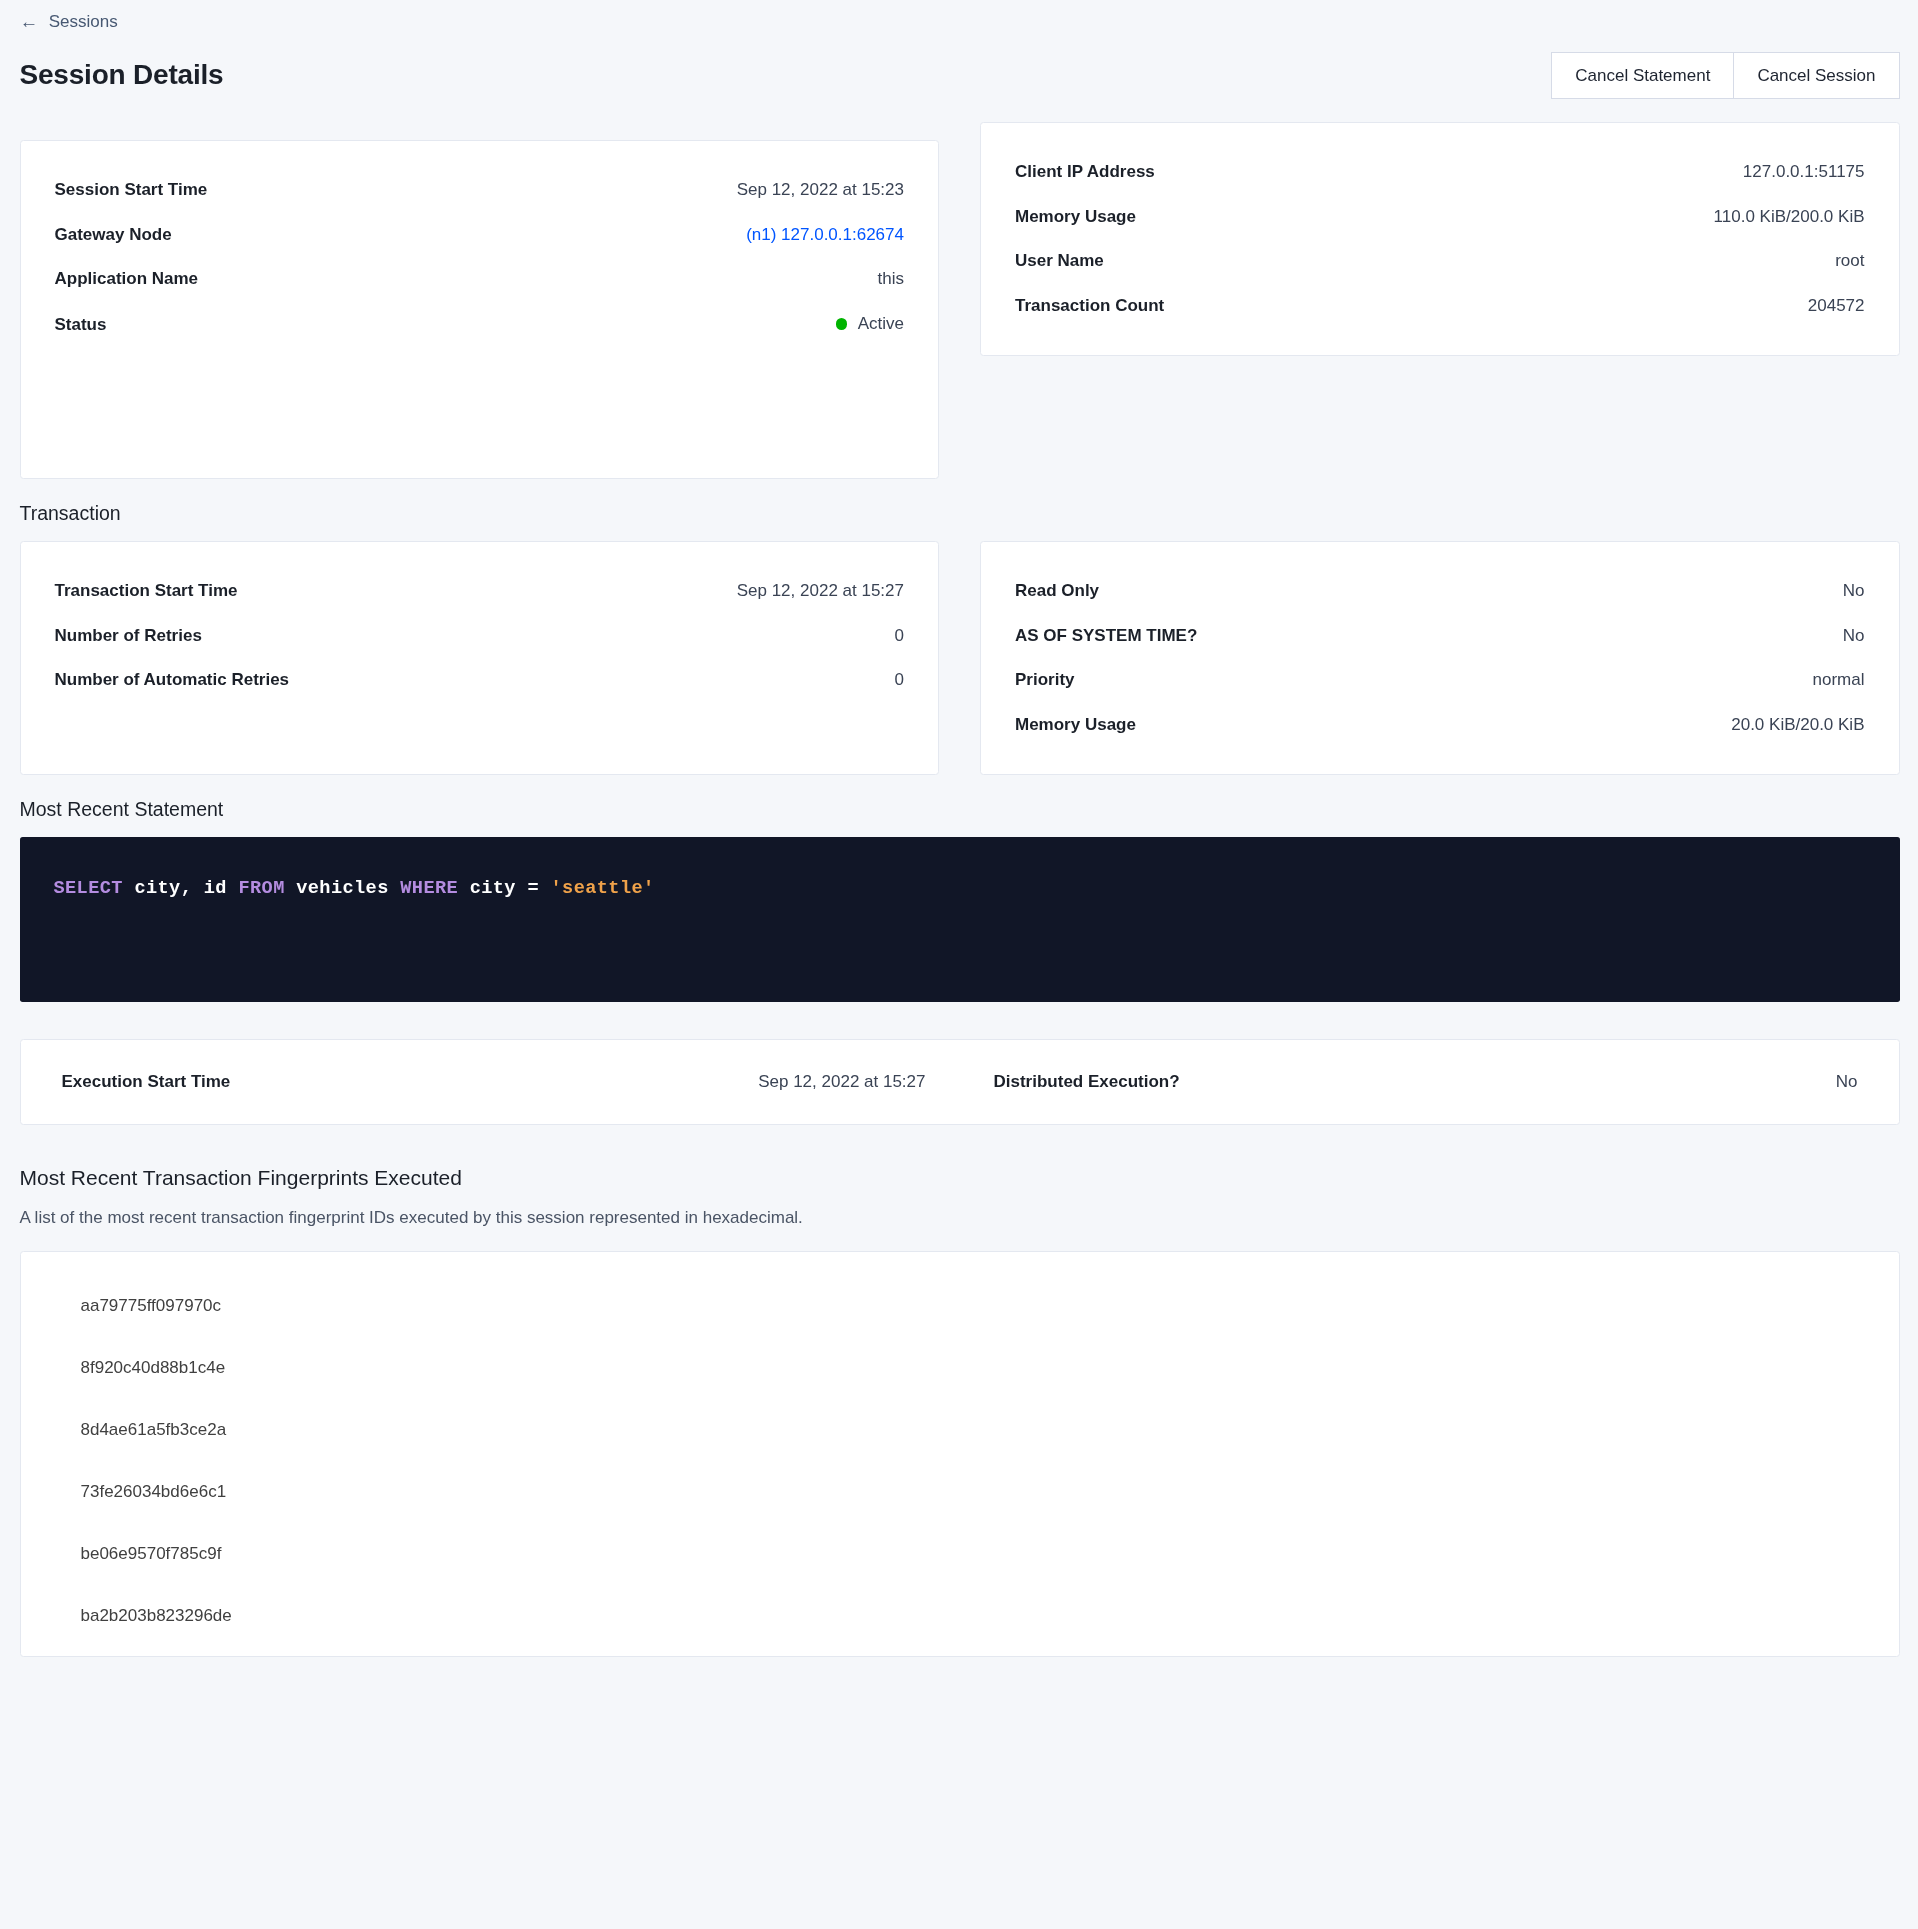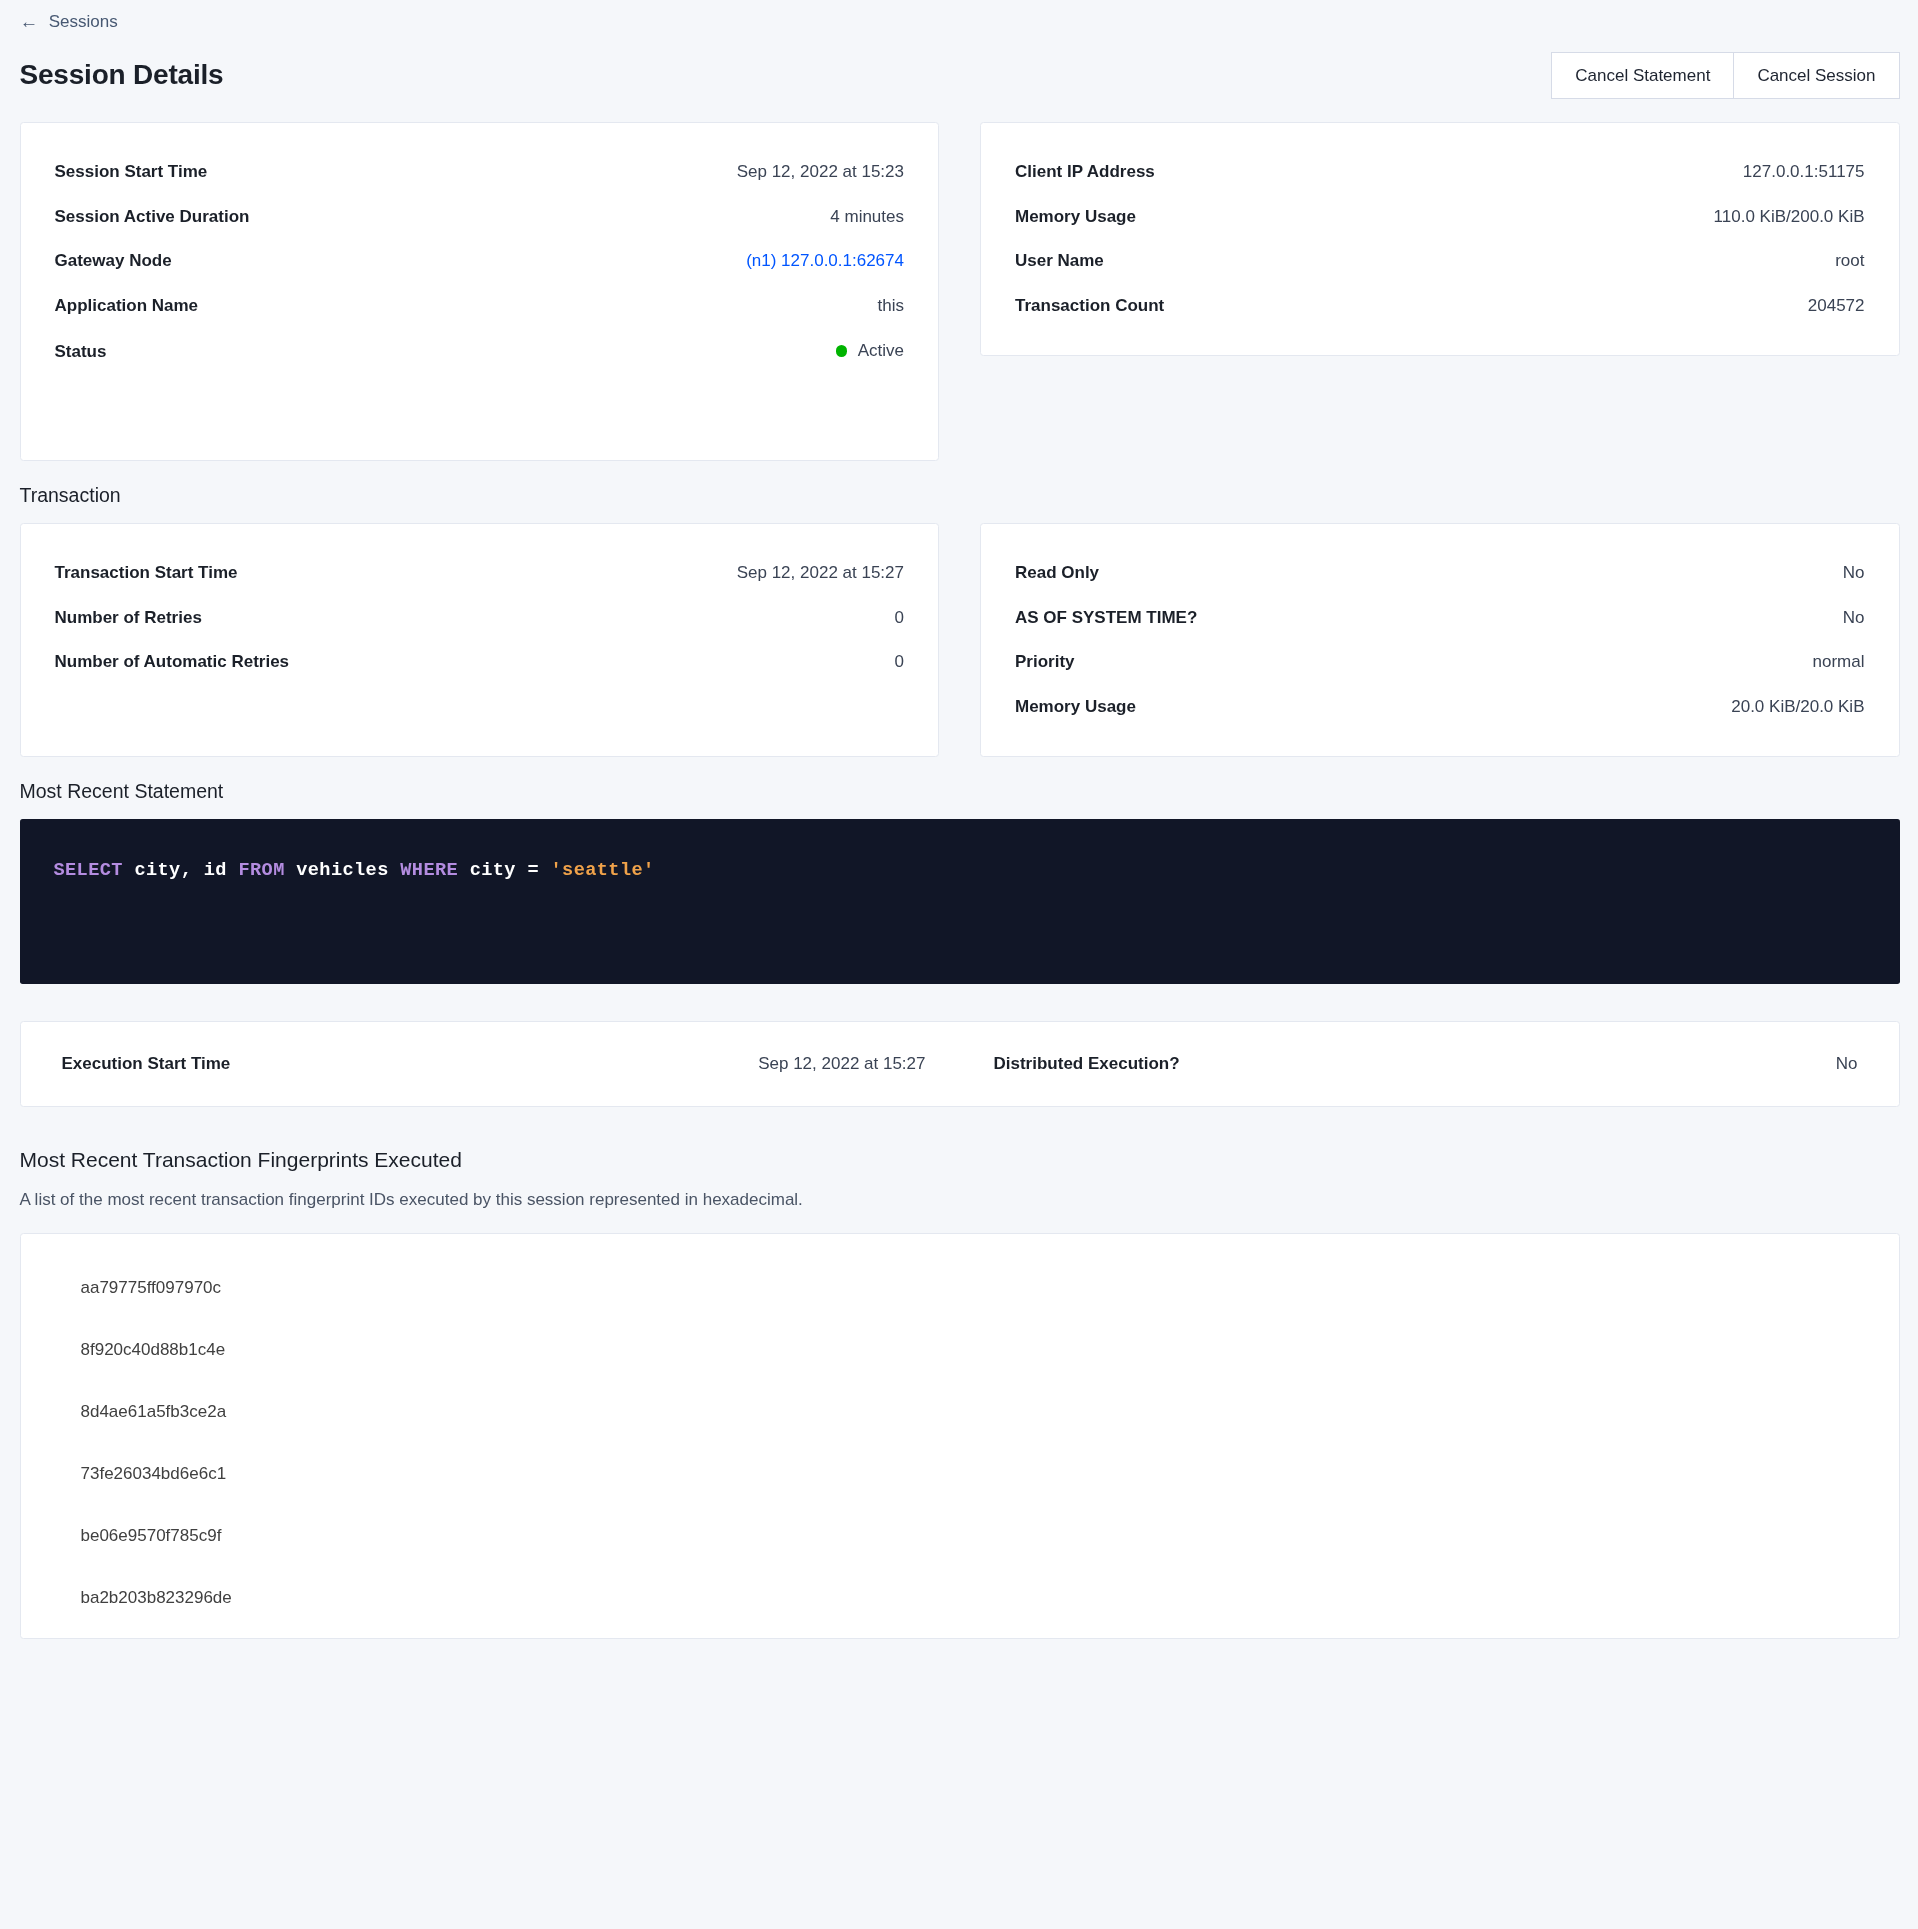--- a/index.html
+++ b/index.html
@@ -85,21 +85,21 @@
   }
 
   
   .section-h {
     font-size: 19.5px;
     color: #1b2029;
     padding: 23px 0 16px 0;
   }
 
   
-  .card.tall { min-height: 339px; }
+  .card.tall { min-height: 339px; margin-top: 18px; }
   .card.short { align-self: flex-start; }
 
   
   .sql-box {
     background: #111627;
     border-radius: 2.7px;
     padding: 37px 34px 51px 34px;
     min-height: 165px;
     font-family: "Liberation Mono", monospace;
     font-size: 18.6px;
@@ -170,24 +170,20 @@
 </div>
 
 <div class="row2">
 
   <div class="card tall">
     <div class="kv">
       <span class="k">Session Start Time</span>
       <span class="v">Sep 12, 2022 at 15:23</span>
     </div>
     <div class="kv">
-      <span class="k">Session Active Duration</span>
-      <span class="v">4 minutes</span>
-    </div>
-    <div class="kv">
       <span class="k">Gateway Node</span>
       <span class="v link">(n1) 127.0.0.1:62674</span>
     </div>
     <div class="kv">
       <span class="k">Application Name</span>
       <span class="v">this</span>
     </div>
     <div class="kv">
       <span class="k">Status</span>
       <span class="v status-val">

